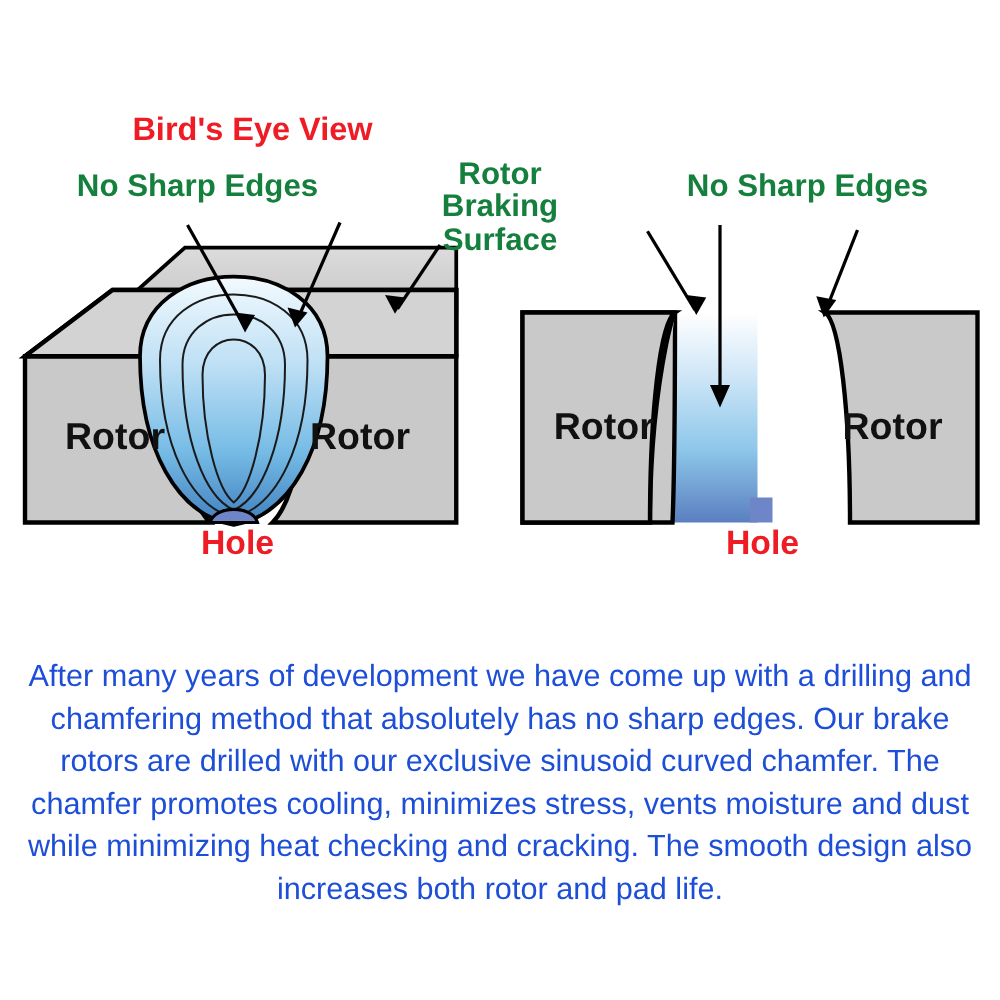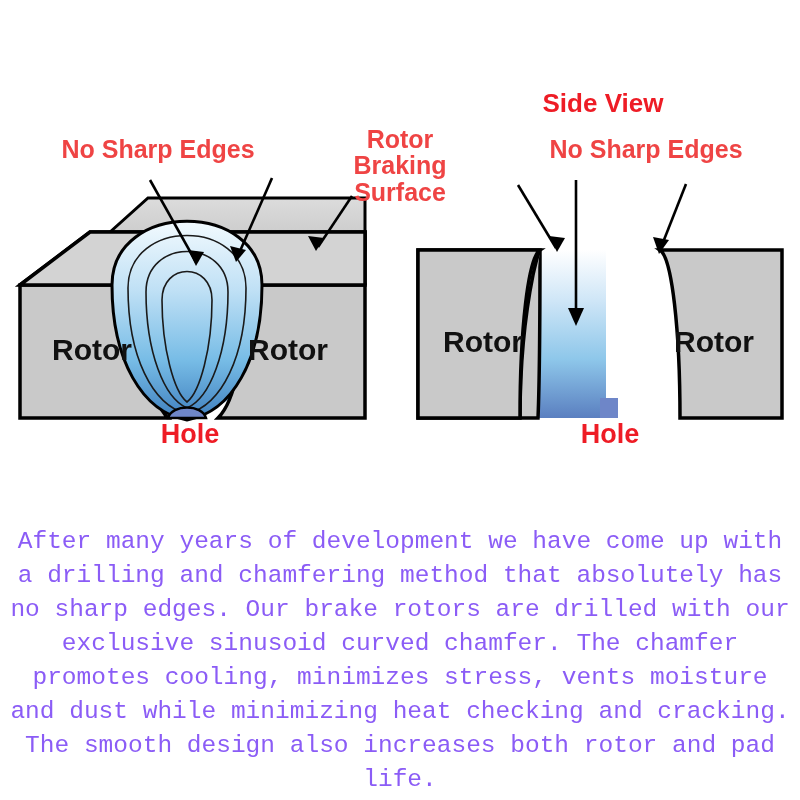--- a/index.html
+++ b/index.html
@@ -31,21 +31,21 @@
     font-family: "Liberation Sans", sans-serif;
     font-weight: bold;
     line-height: 1.05;
     white-space: pre;
     text-align: center;
   }
   .lbl-red {
     color: #ee1c25;
   }
   .lbl-black {
-    color: #ef4444;
+    color: #15803d;
   }
   .title {
     font-size: 26px;
   }
   .callout {
     font-size: 25px;
   }
   .hole-lbl {
     font-size: 27px;
   }
@@ -55,24 +55,24 @@
     font-weight: bold;
     font-size: 30px;
     color: #111111;
     white-space: pre;
   }
   .paragraph {
     position: absolute;
     left: 10px;
     top: 525px;
     width: 780px;
-    font-family: Liberation Mono, monospace;
+    font-family: Liberation Sans, sans-serif;
     font-size: 24.5px;
     line-height: 1.39;
-    color: #8b5cf6;
+    color: #1d4ed8;
     text-align: center;
   }
 </style>
 </head>
 <body>
 
 <div id="stage">
 
   <svg class="diagram-svg" viewBox="0 0 800 500">
     <defs>
@@ -159,33 +159,33 @@
         <path d="M 518 185 L 556 248"></path>
         <path d="M 576 180 L 576 320"></path>
         <path d="M 686 184 L 660 250"></path>
       </g>
       <polygon points="557,252 549,236 565,238" fill="#000"></polygon>
       <polygon points="576,326 568,308 584,308" fill="#000"></polygon>
       <polygon points="659,254 653,237 669,240" fill="#000"></polygon>
     </g>
   </svg>
 
+  <div class="lbl lbl-red title" style="left:72px; top:90px; width:260px;">Bird's Eye View</div>
 
   <div class="lbl lbl-black callout" style="left:24px; top:136px; width:268px;">No Sharp Edges</div>
 
   <div class="lbl lbl-black callout" style="left:330px; top:126px; width:140px;">Rotor
 Braking
 Surface</div>
 
   <div class="rotor-word" style="left:52px; top:333px;">Rotor</div>
   <div class="rotor-word" style="left:248px; top:333px;">Rotor</div>
 
   <div class="lbl lbl-red hole-lbl" style="left:130px; top:420px; width:120px;">Hole</div>
 
-  <div class="lbl lbl-red title" style="left:508px; top:90px; width:190px;">Side View</div>
 
   <div class="lbl lbl-black callout" style="left:512px; top:136px; width:268px;">No Sharp Edges</div>
 
   <div class="rotor-word" style="left:443px; top:325px;">Rotor</div>
   <div class="rotor-word" style="left:674px; top:325px;">Rotor</div>
 
   <div class="lbl lbl-red hole-lbl" style="left:540px; top:420px; width:140px;">Hole</div>
 
   <div class="paragraph">After many years of development we have come up with a drilling and chamfering method that absolutely has no sharp edges.  Our brake rotors are drilled with our exclusive sinusoid curved chamfer. The chamfer promotes cooling, minimizes stress, vents moisture and dust while minimizing heat checking and cracking. The smooth design also increases both rotor and pad life.</div>
 

